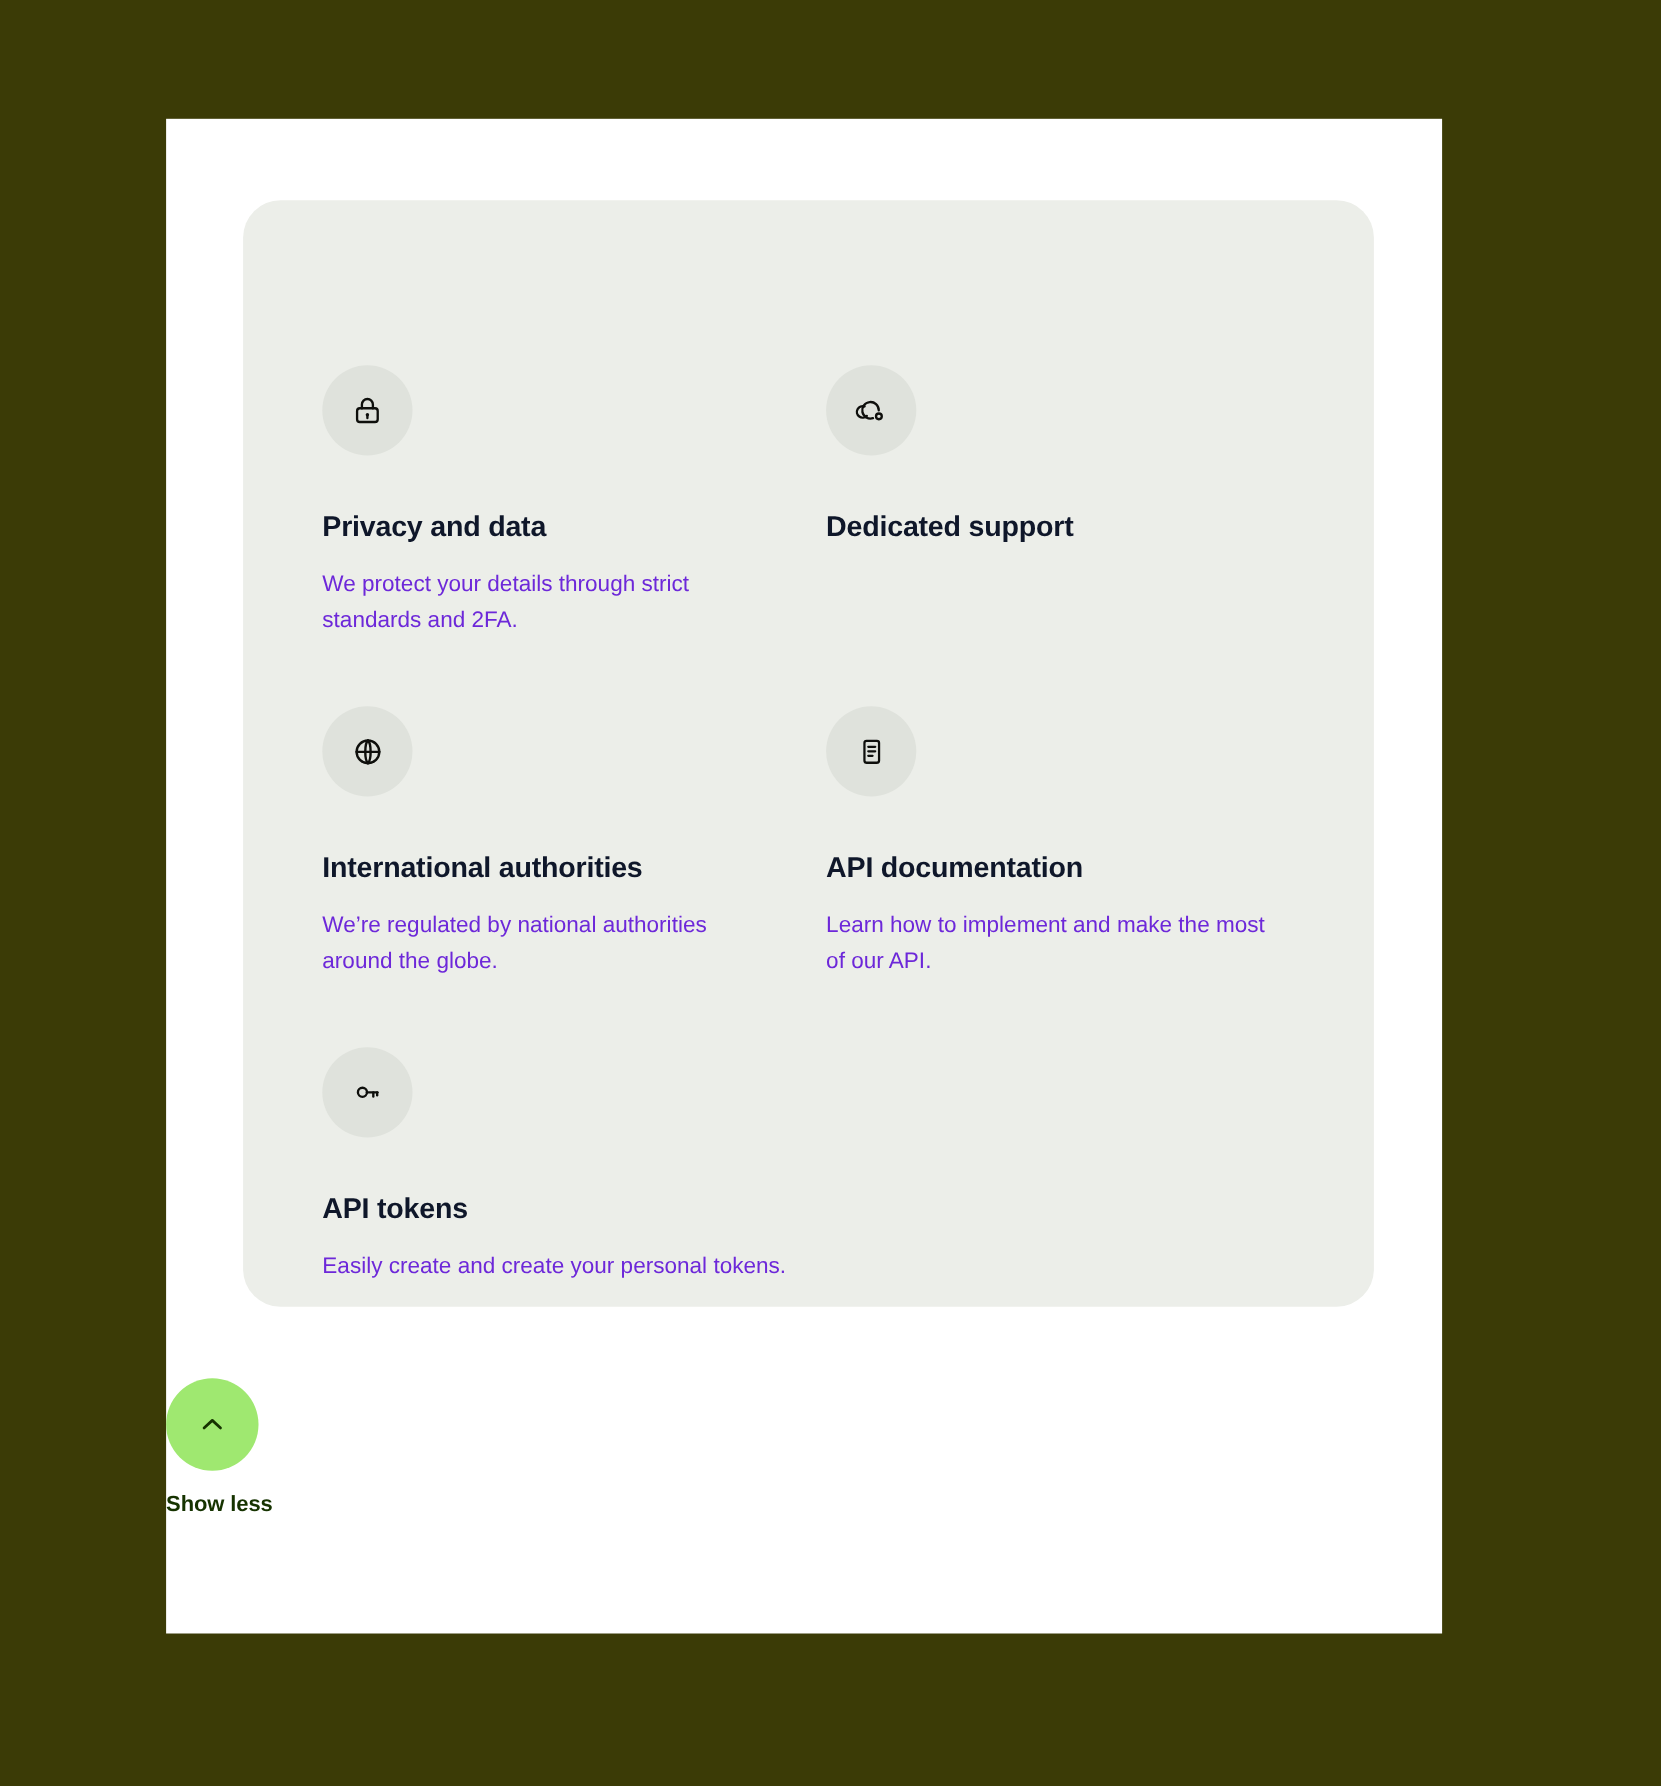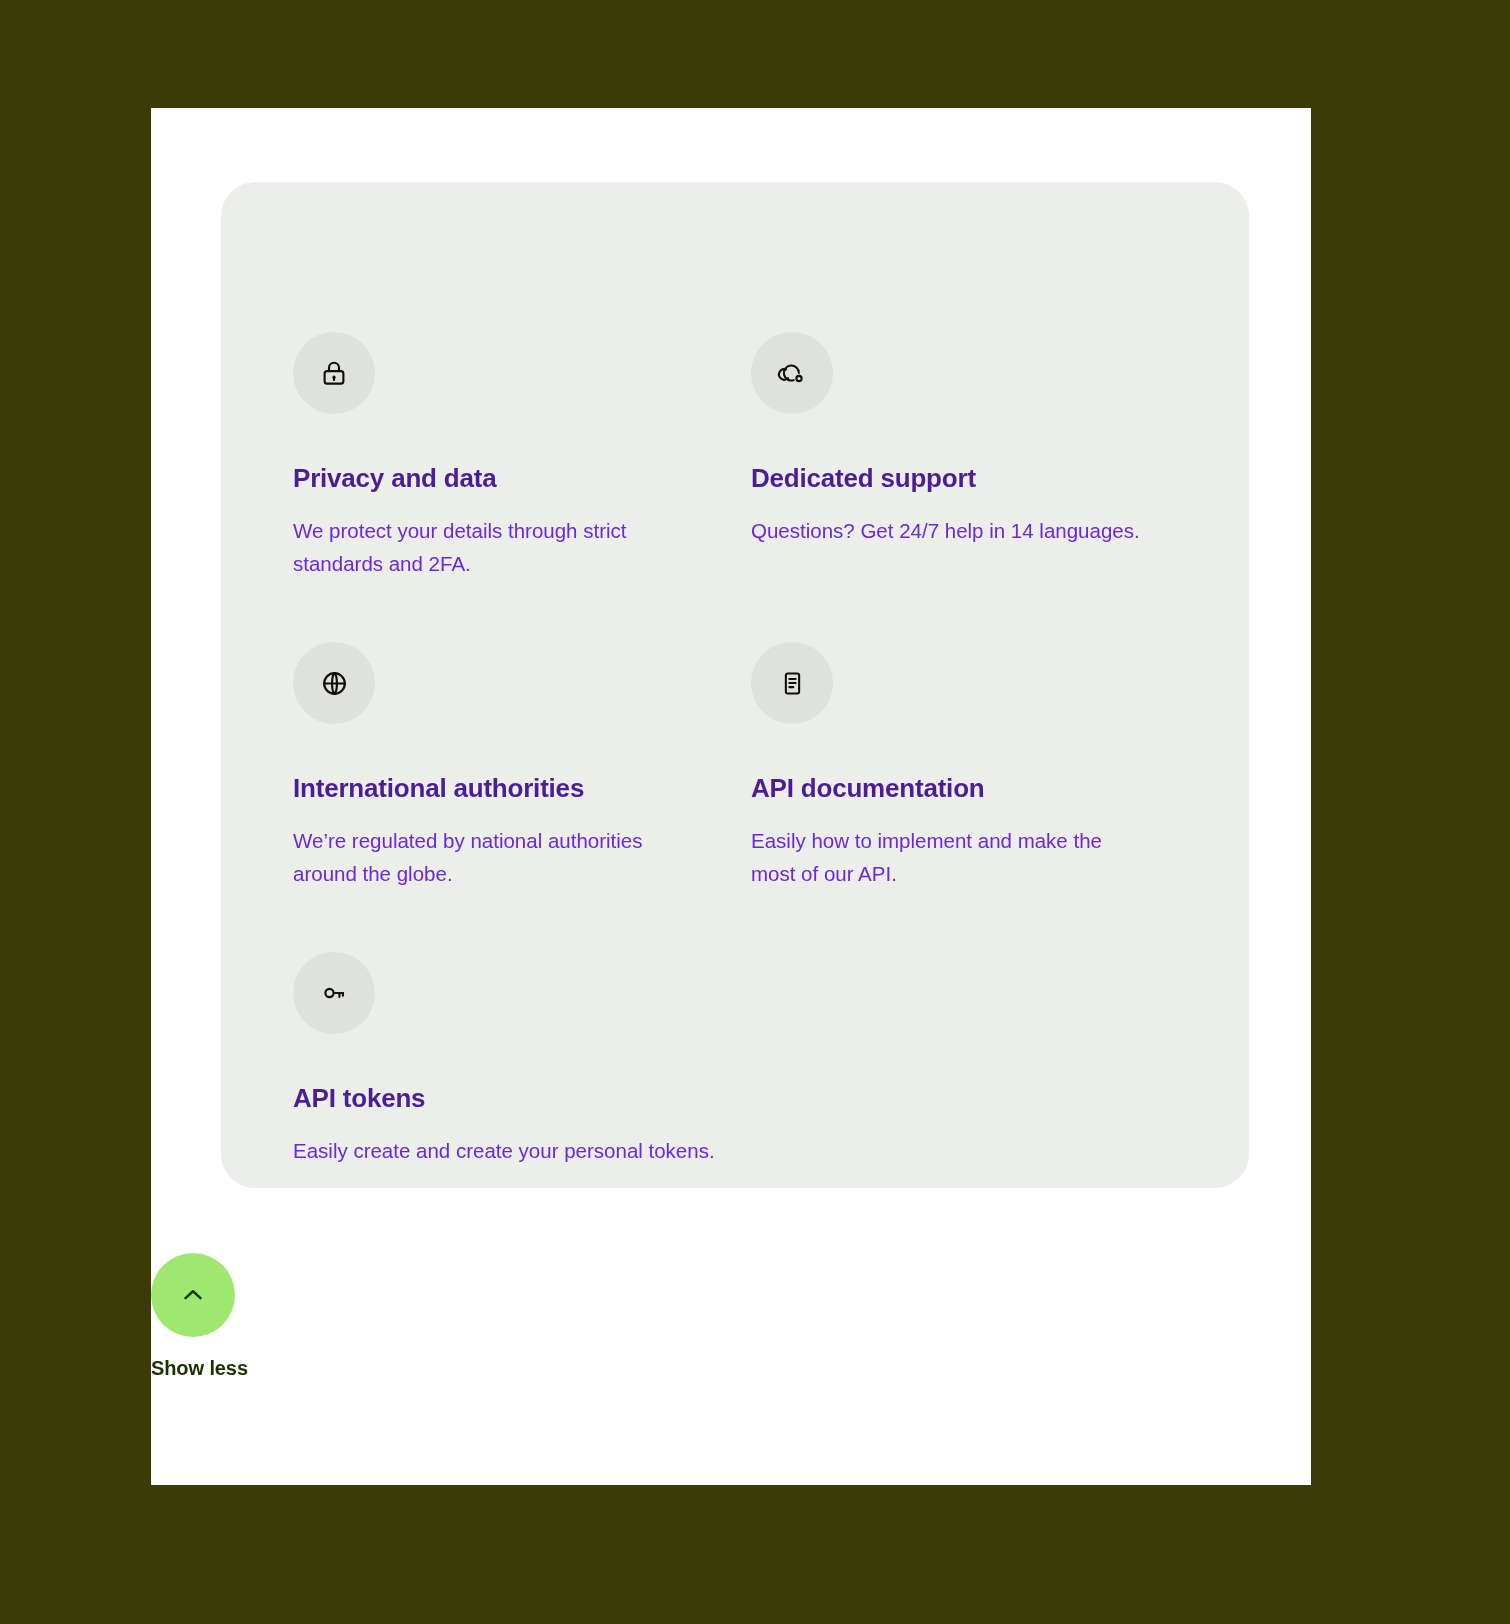--- a/index.html
+++ b/index.html
@@ -63,21 +63,21 @@
     justify-content: center;
   }
   .icon-circle svg {
     display: block;
   }
   .feature h3 {
     margin: 48px 0 0 0;
     font-size: 26px;
     line-height: 32px;
     font-weight: bold;
-    color: #4c1d95;
+    color: #0f172a;
     letter-spacing: -0.2px;
   }
   .feature p {
     margin: 20px 0 0 0;
     font-size: 20.5px;
     line-height: 33px;
     color: #6d28d9;
     max-width: 400px;
   }
   .feature.col2 p {
@@ -139,21 +139,20 @@
 
         <div class="feature col2">
           <div class="icon-circle">
             <svg width="30" height="30" viewBox="0 0 24 24" fill="none" stroke="#0e0f0c" stroke-width="1.7" stroke-linecap="round" stroke-linejoin="round">
               <path d="M17.5 12a6 6 0 1 0-4.2 5.72"></path>
               <path d="M7.2 9.2a4.2 4.2 0 1 0 1.6 6.9"></path>
               <circle cx="17.6" cy="16.4" r="2.1"></circle>
             </svg>
           </div>
           <h3>Dedicated support</h3>
-          <p>Questions? Get 24/7 help in 14 languages.</p>
         </div>
 
         <div class="feature col1">
           <div class="icon-circle">
             <svg width="31" height="31" viewBox="0 0 24 24" fill="none" stroke="#0e0f0c" stroke-width="1.7" stroke-linecap="round" stroke-linejoin="round">
               <circle cx="12" cy="12" r="8"></circle>
               <path d="M4 12h16"></path>
               <path d="M12 4c2.5 2.2 2.5 13.6 0 16"></path>
               <path d="M12 4c-2.5 2.2-2.5 13.6 0 16"></path>
             </svg>
@@ -166,21 +165,21 @@
         <div class="feature col1">
           <div class="icon-circle">
             <svg width="29" height="29" viewBox="0 0 24 24" fill="none" stroke="#0e0f0c" stroke-width="1.7" stroke-linecap="round" stroke-linejoin="round">
               <rect x="6.5" y="3.8" width="11" height="16.4" rx="1.6"></rect>
               <path d="M9.4 8.2h5.2"></path>
               <path d="M9.4 11.6h5.2"></path>
               <path d="M9.4 15h3.2"></path>
             </svg>
           </div>
           <h3>API documentation</h3>
-          <p>Easily how to implement and make the most of our API.</p>
+          <p>Learn how to implement and make the most of our API.</p>
         </div>
 
         <div class="feature col2">
           <div class="icon-circle">
             <svg width="30" height="30" viewBox="0 0 24 24" fill="none" stroke="#0e0f0c" stroke-width="1.7" stroke-linecap="round" stroke-linejoin="round">
               <circle cx="8.4" cy="12" r="3.3"></circle>
               <path d="M11.7 12h7.6"></path>
               <path d="M16.3 12v3.1"></path>
               <path d="M19.1 12v2.2"></path>
             </svg>

